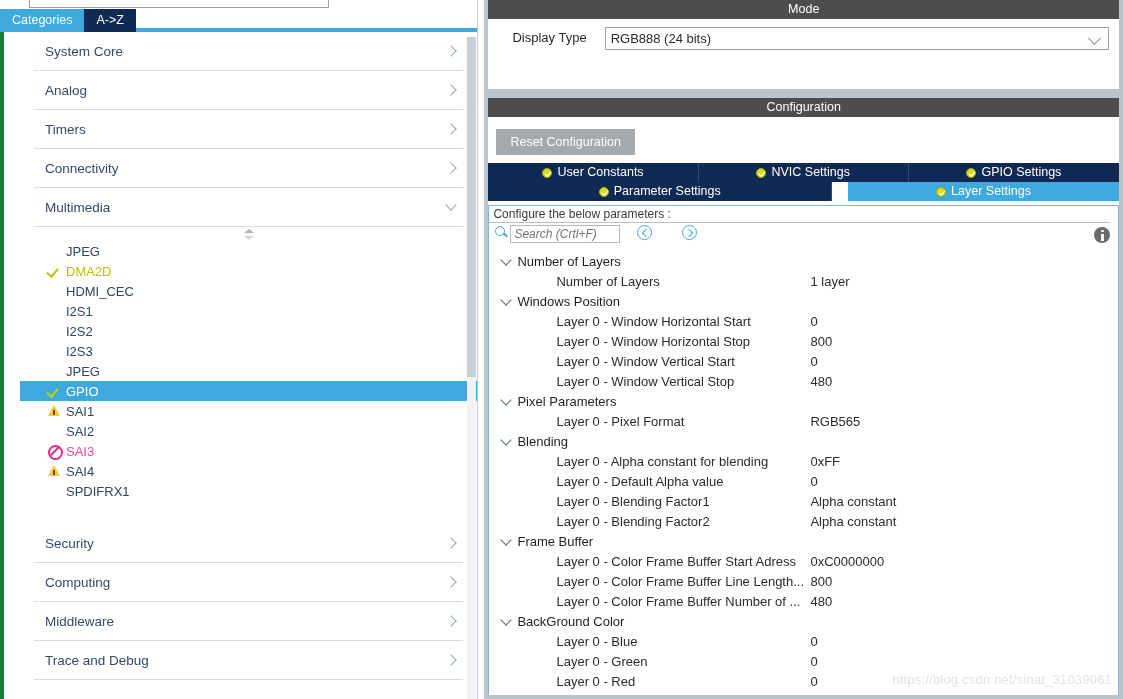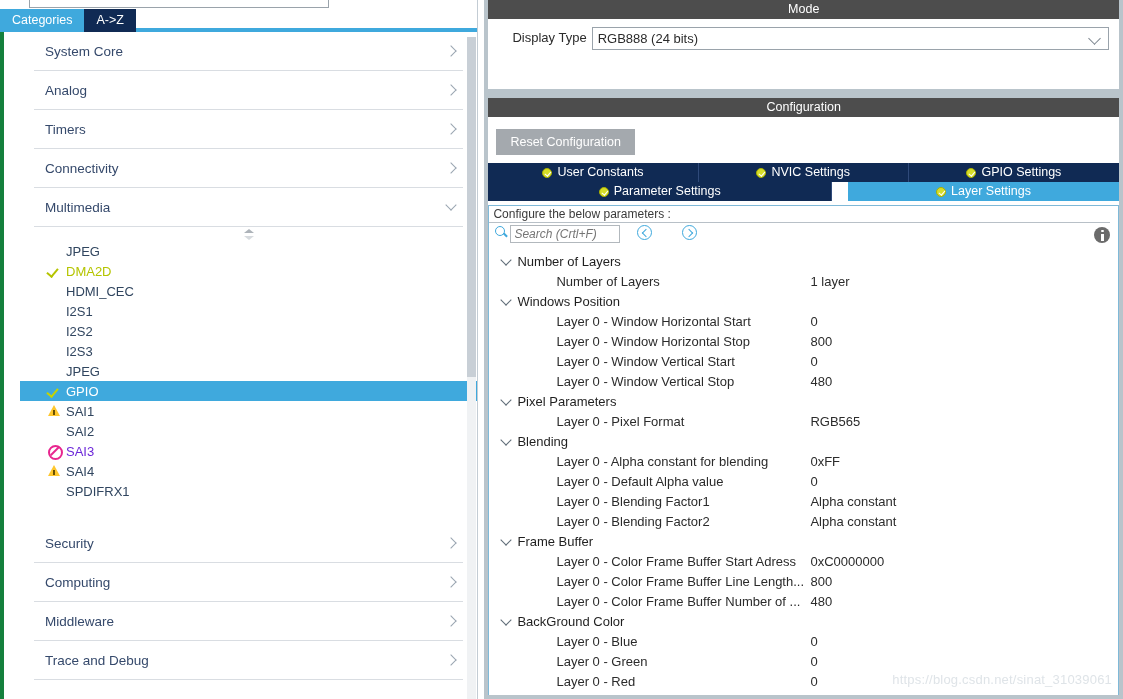--- a/index.html
+++ b/index.html
@@ -97,21 +97,21 @@
   .periph-row.selected { background: #3fa9dd; }
   .periph-row .p-icon {
     width: 19px; height: 16px; flex: 0 0 auto;
     position: relative; margin-right: 1px;
   }
   .periph-row .p-name {
     font-size: 13px; color: #30455f; white-space: nowrap;
   }
   .periph-row.selected .p-name { color: #ffffff; }
   .periph-row.state-enabled .p-name { color: #b5c400; }
-  .periph-row.state-forbidden .p-name { color: #6d28d9; }
+  .periph-row.state-forbidden .p-name { color: #ec4899; }
 
   
   .ico-check::before {
     content: ""; position: absolute; left: 3px; top: 3px;
     width: 5px; height: 9px;
     border-right: 2.2px solid #b5c400; border-bottom: 2.2px solid #b5c400;
     transform: rotate(40deg);
   }
   .periph-row.selected .ico-check::before {
     border-right-color: #c6d400; border-bottom-color: #c6d400;
@@ -161,21 +161,21 @@
     border-right: 4px solid #b9c4cb;
   }
   .mode-body {
     background: #ffffff; height: 70px;
     border-left: 4px solid #b9c4cb; border-right: 4px solid #b9c4cb;
     padding: 8px 10px 0 24px;
     display: flex; align-items: flex-start;
   }
   .mode-label { font-size: 13px; color: #2b2b2b; line-height: 22px; white-space: nowrap; }
   .combo {
-    flex: 1; height: 23px; margin-left: 5px;
+    flex: 1; height: 23px; margin-left: 18px;
     border: 1px solid #9aa3ab; background: #ffffff;
     display: flex; align-items: center; justify-content: space-between;
     padding: 0 7px 0 5px; cursor: pointer;
   }
   .combo .cval { font-size: 13px; color: #2b2b2b; }
   .combo .carrow {
     width: 12px; height: 12px; position: relative;
   }
   .combo .carrow::before {
     content: ""; position: absolute; left: 1px; top: 1px;

